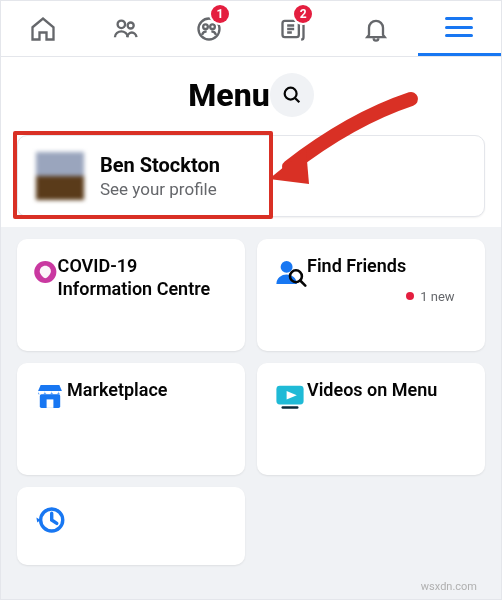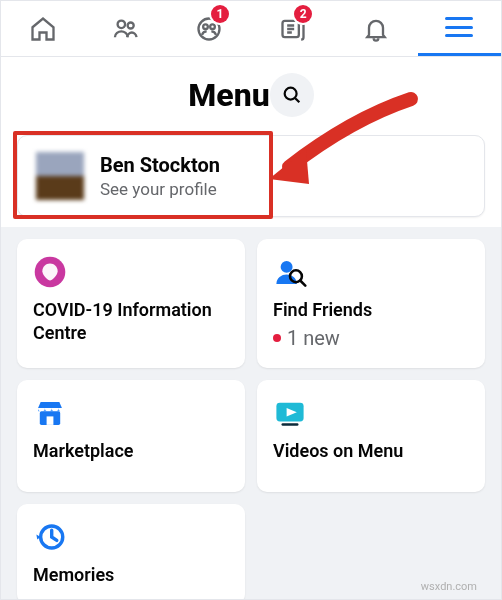--- a/index.html
+++ b/index.html
@@ -109,26 +109,26 @@
     gap: 12px;
   }
   .tile {
     background: #fff;
     border-radius: 10px;
     box-shadow: 0 1px 2px rgba(0,0,0,0.08);
     padding: 16px 16px 18px 16px;
     cursor: pointer;
     min-height: 112px;
     display: flex;
-    flex-direction: column;
+    flex-direction: row;
     justify-content: flex-start;
   }
   .tile-icon { width: 34px; height: 34px; margin-bottom: 10px; }
   .tile-label { font-size: 18px; font-weight: 600; color: #050505; line-height: 1.25; }
-  .tile-sub { font-size: 20px; color: #65676b; margin-top: 4px; display:flex; align-items:center; gap:6px;}
+  .tile-sub { font-size: 13px; color: #65676b; margin-top: 4px; display:flex; align-items:center; gap:6px;}
   .dot-red { width:8px; height:8px; border-radius:50%; background:#e41e3f; display:inline-block;}
   
   .watermark {
     position: absolute;
     right: 24px; bottom: 6px;
     font-size: 11px;
     color: #b0b0b0;
   }
   
   .arrow {
@@ -261,19 +261,18 @@
         </svg>
       <div class="tile-label">Videos on Menu</div>
     </div>
 
     <div class="tile" style="min-height:70px">
       <svg class="tile-icon" viewBox="0 0 40 40">
           <circle cx="22" cy="20" r="13" fill="none" stroke="#1877f2" stroke-width="4"></circle>
           <path d="M22 12v8l6 4" stroke="#1877f2" stroke-width="4" fill="none" stroke-linecap="round"></path>
           <path d="M9 20l-5-3 1 6z" fill="#1877f2"></path>
         </svg>
-      <div class="tile-label">Memories</div>
     </div>
 
   </div>
 </div>
 
 <div class="watermark">wsxdn.com</div>
 
 </body></html>

